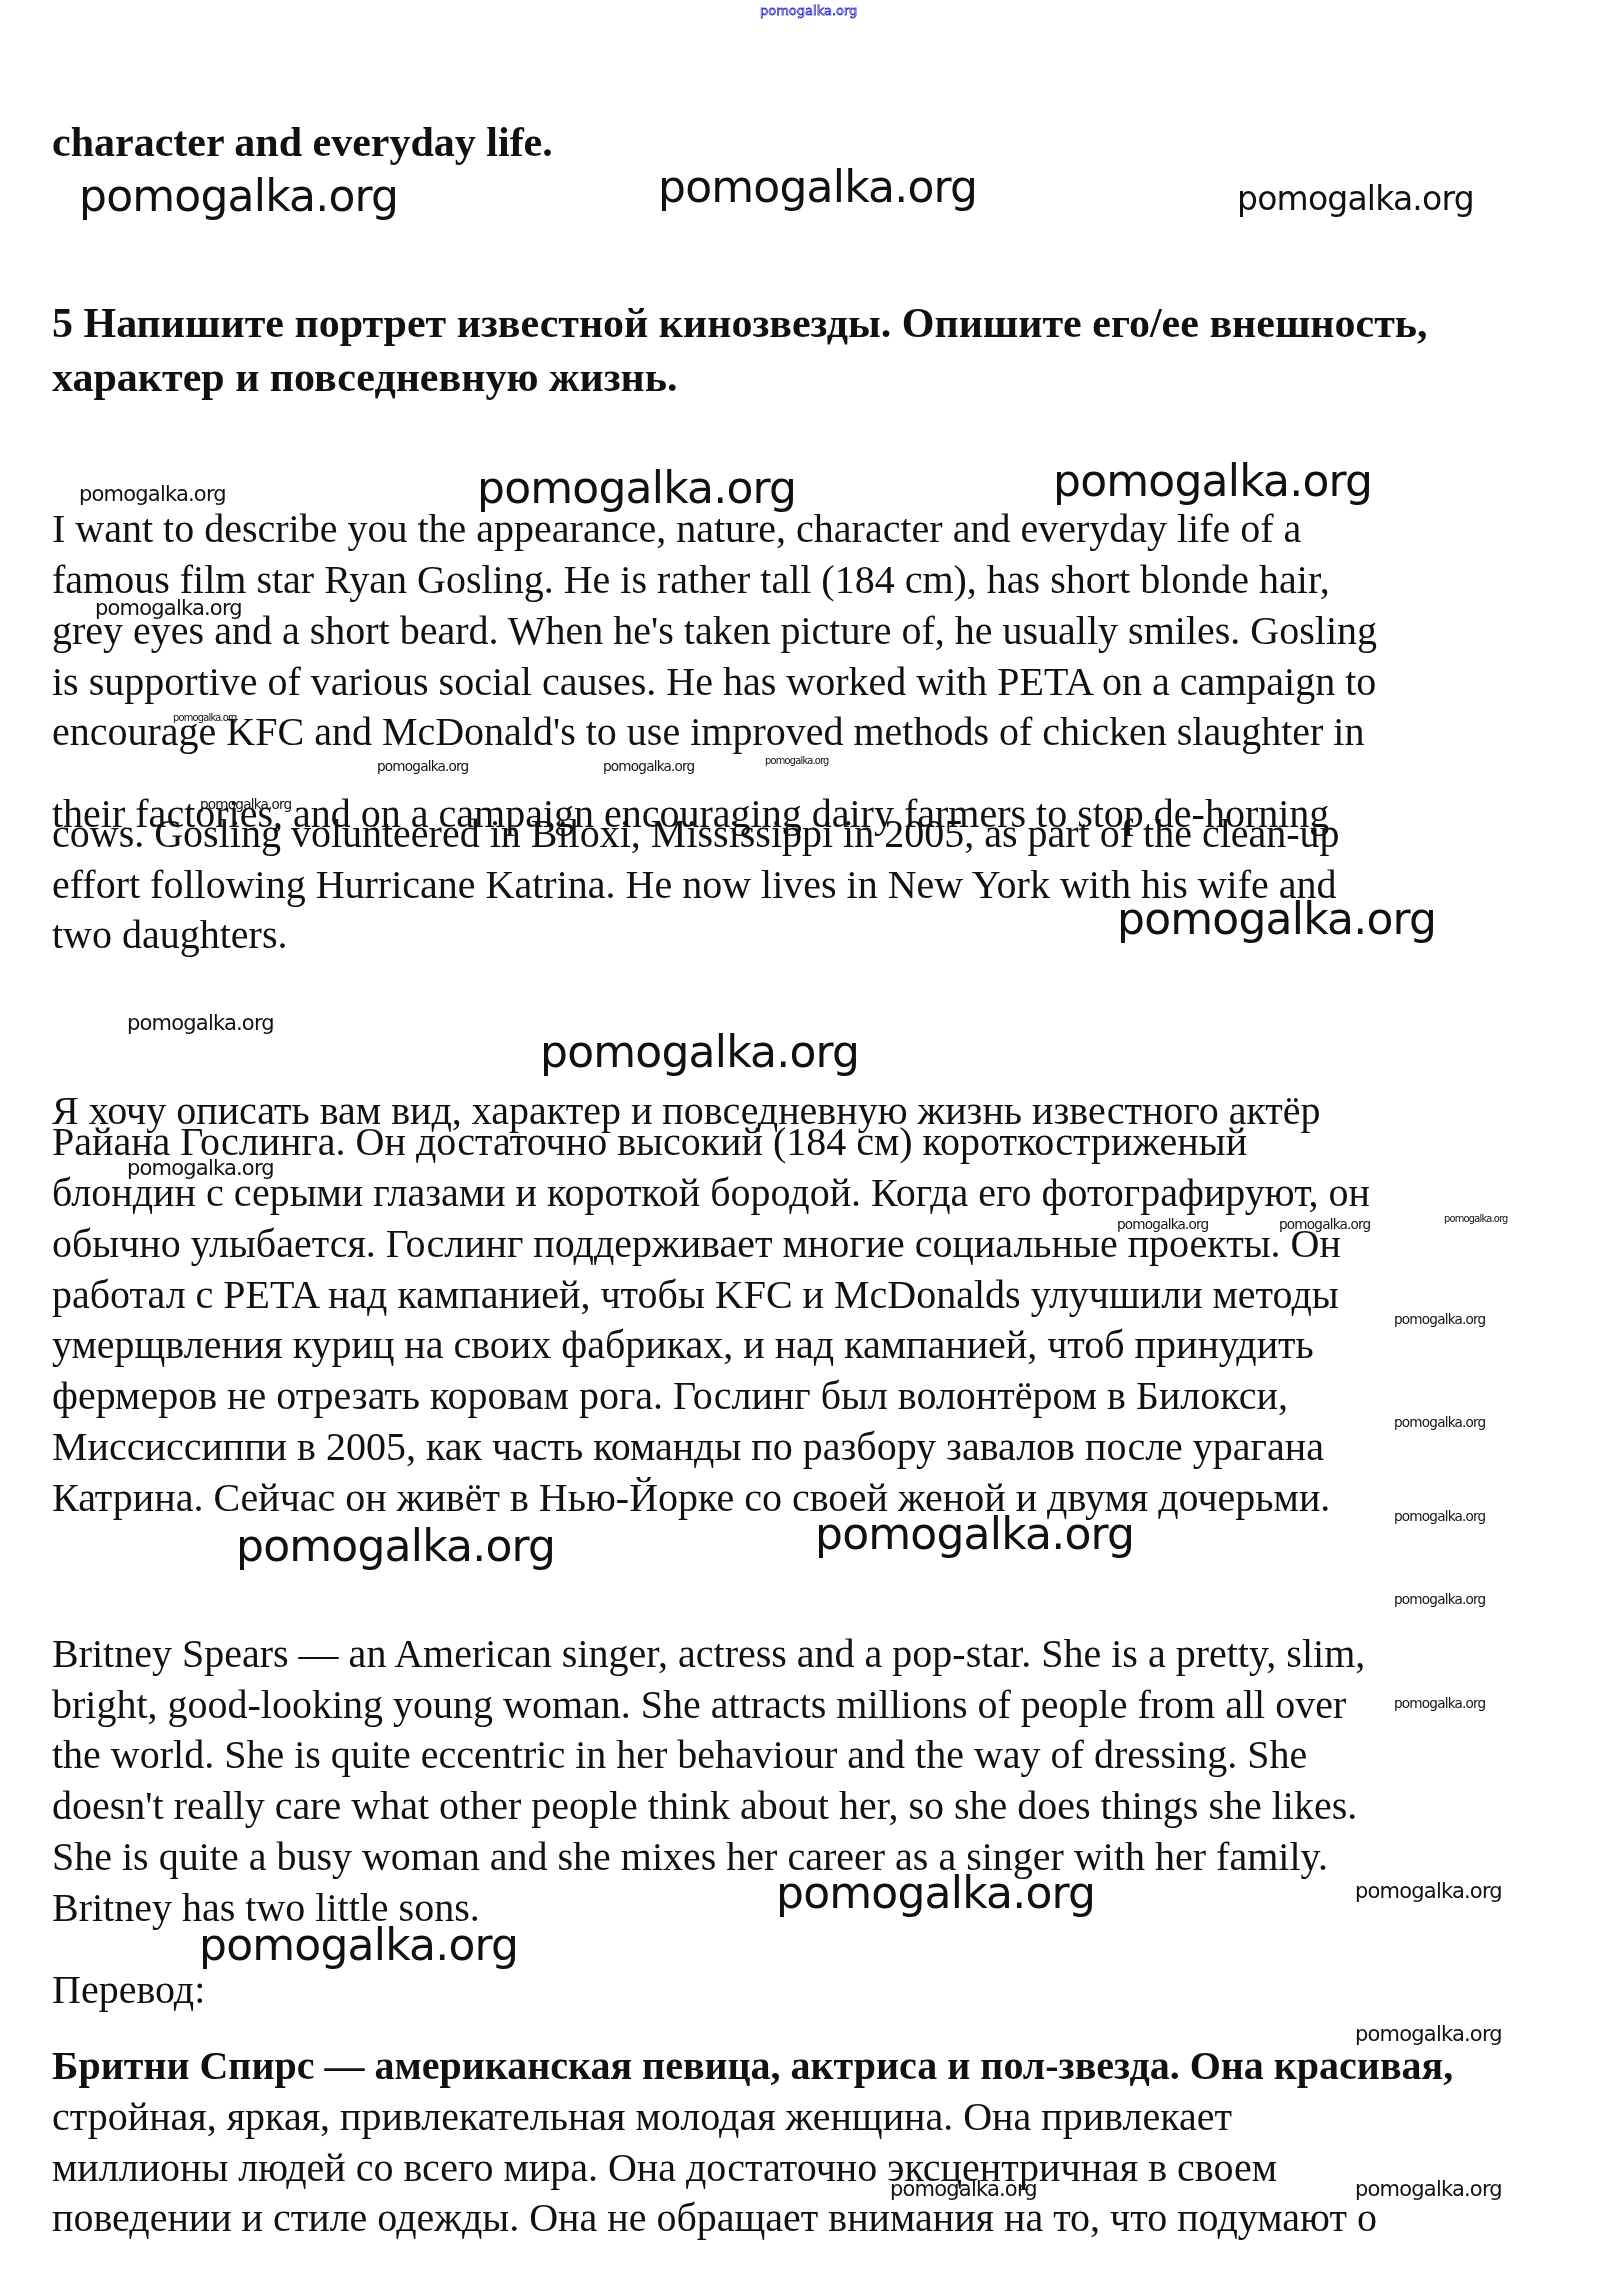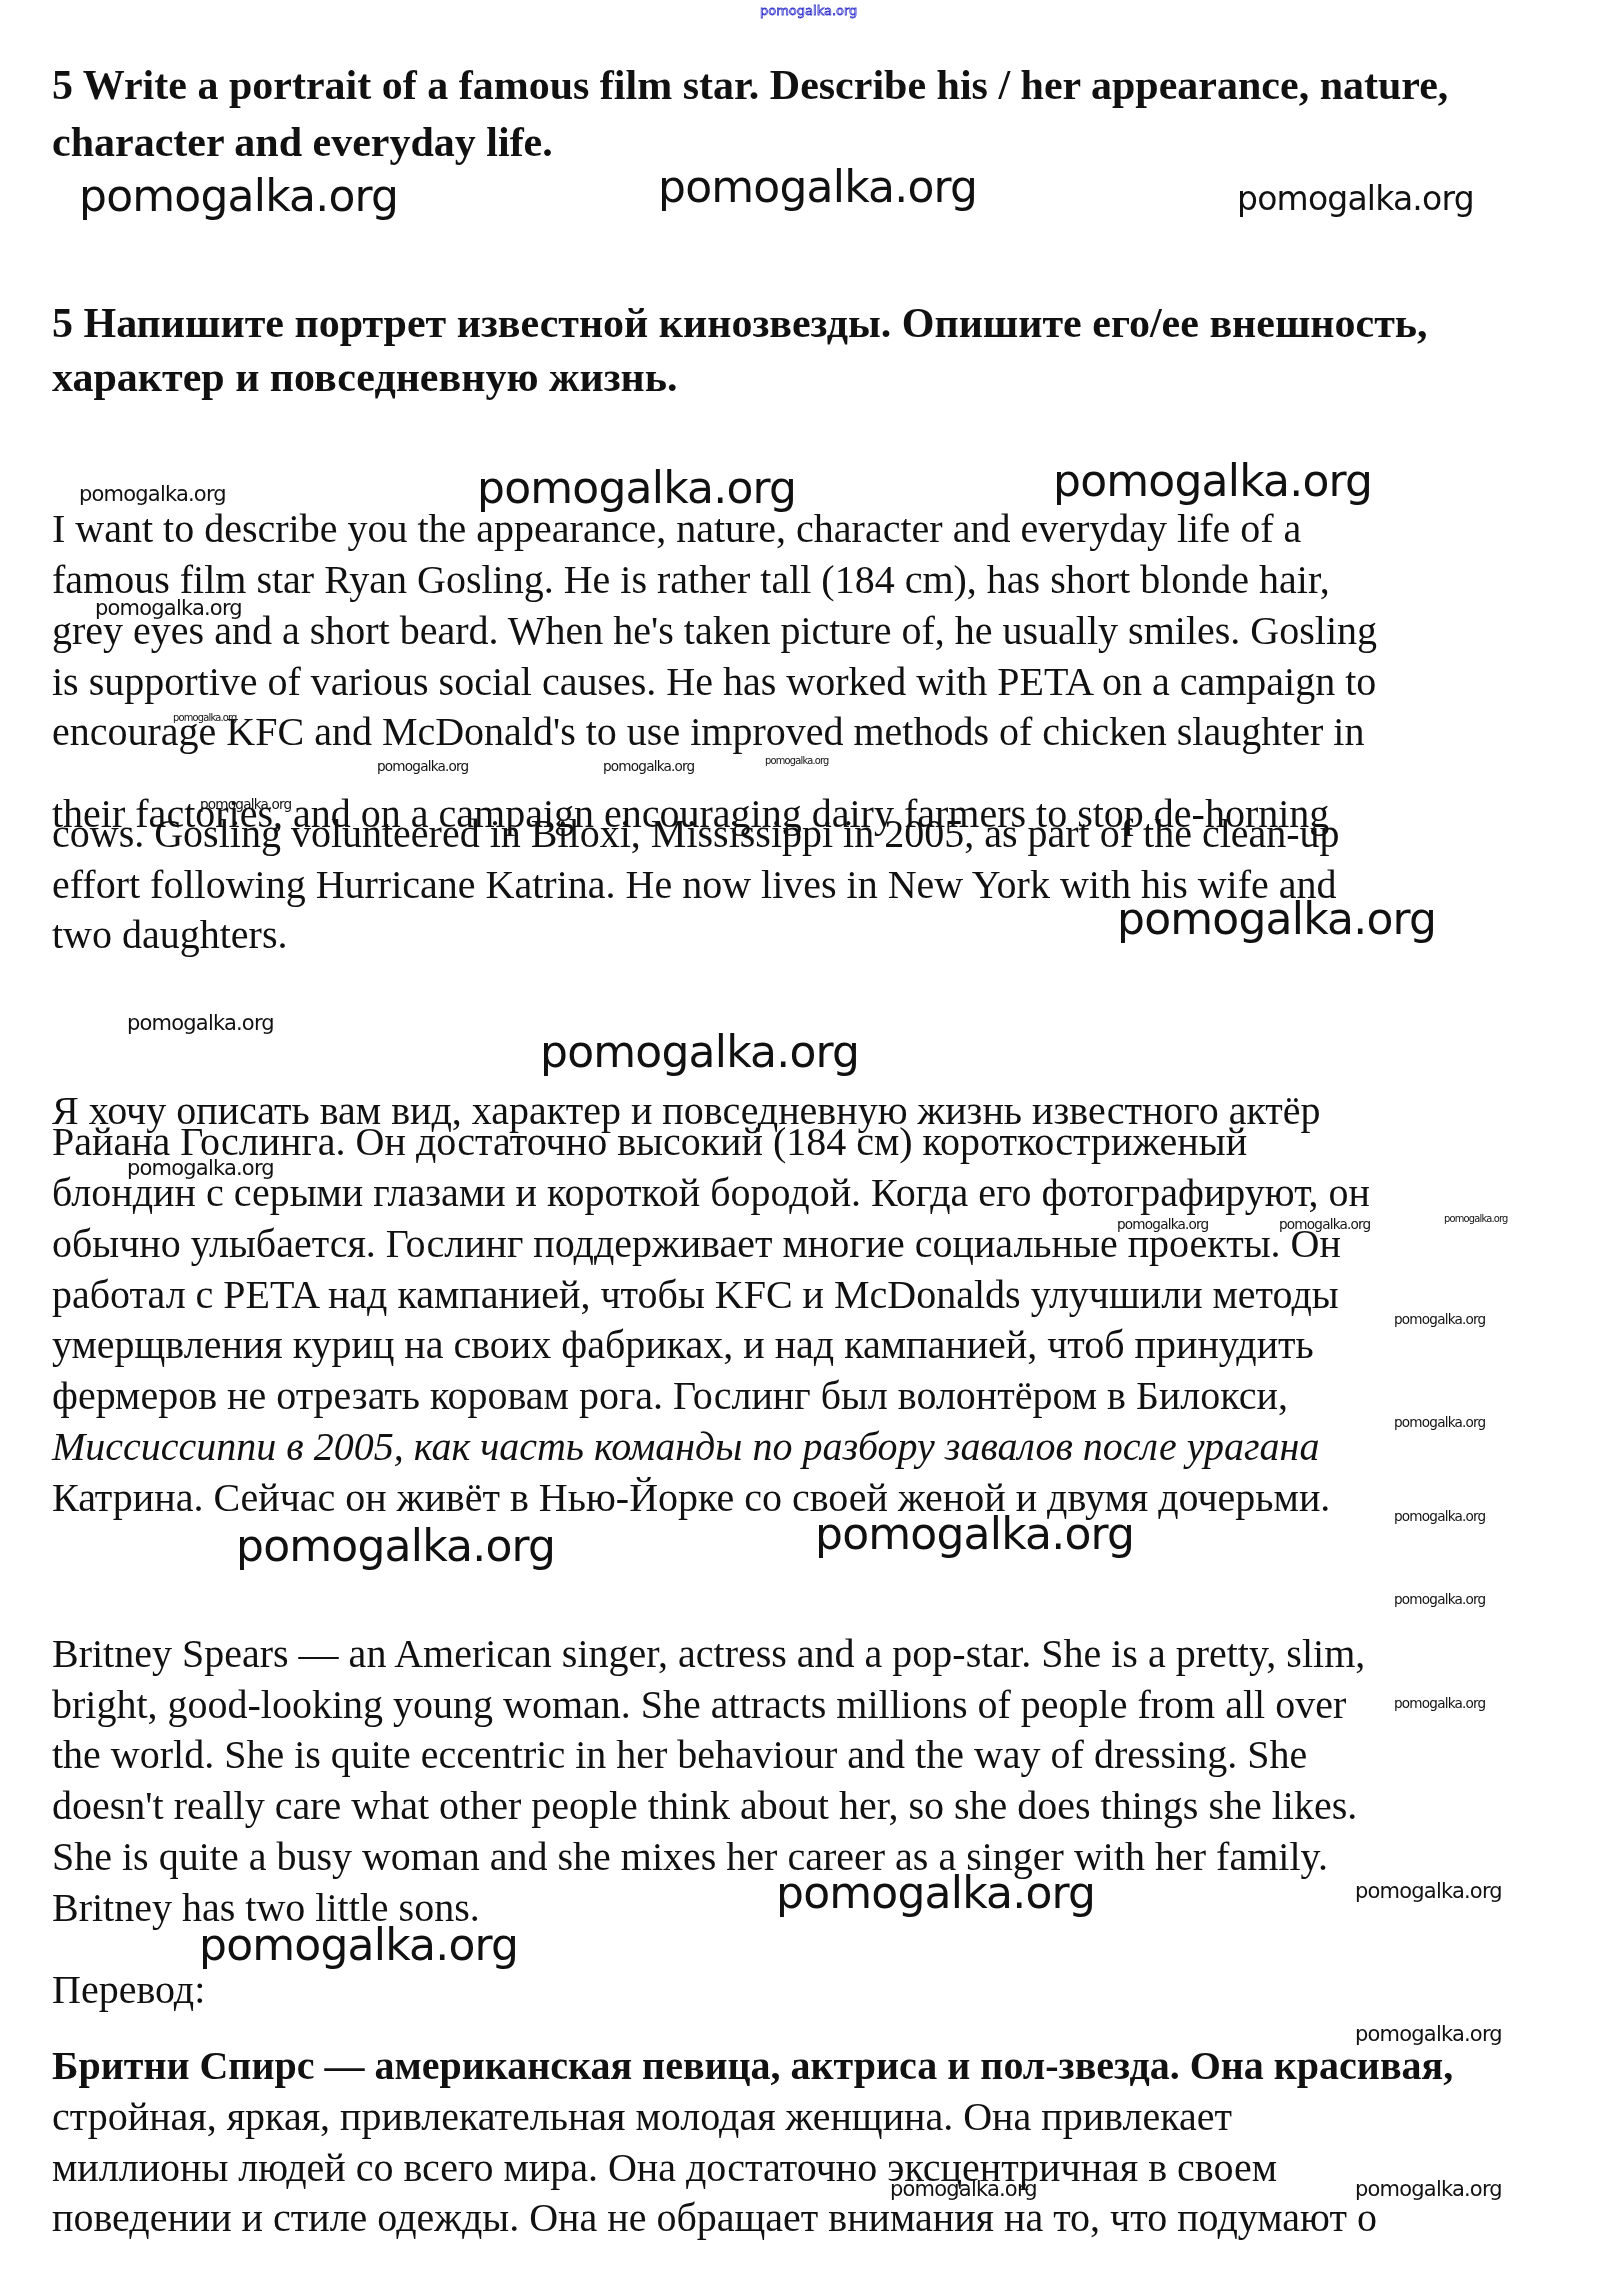--- a/index.html
+++ b/index.html
@@ -29,21 +29,20 @@
     color: transparent; -webkit-text-stroke: 0.8px #3a3ad0;
   }
 </style>
 </head>
 <body>
 
 <div class="page">
 
   <div class="wm-top">pomogalka.org</div>
 
-  <div class="line title" style="top:61px;">5 Write a portrait of a famous film star. Describe his / her appearance, nature,</div>
   <div class="line title" style="top:118px;">character and everyday life.</div>
 
   <div class="wm wm-xl" style="left:79px; top:170px;">pomogalka.org</div>
   <div class="wm wm-xl" style="left:658px; top:161px;">pomogalka.org</div>
   <div class="wm wm-l" style="left:1237px; top:179px;">pomogalka.org</div>
 
   <div class="line title" style="top:299px;">5 Напишите портрет известной кинозвезды. Опишите его/ее внешность,</div>
   <div class="line title" style="top:353px;">характер и повседневную жизнь.</div>
 
   <div class="wm wm-m" style="left:79px; top:482px;">pomogalka.org</div>
@@ -73,21 +72,21 @@
   <div class="wm wm-xl" style="left:540px; top:1026px;">pomogalka.org</div>
 
   <div>
     <div class="line" style="top:1067px;margin-top:21px;">Я хочу описать вам вид, характер и повседневную жизнь известного актёр</div>
     <div class="line" style="top:1119px;">Райана Гослинга. Он достаточно высокий (184 см) короткостриженый</div>
     <div class="line" style="top:1170px;">блондин с серыми глазами и короткой бородой. Когда его фотографируют, он</div>
     <div class="line" style="top:1221px;">обычно улыбается. Гослинг поддерживает многие социальные проекты. Он</div>
     <div class="line" style="top:1272px;">работал с PETA над кампанией, чтобы KFC и McDonalds улучшили методы</div>
     <div class="line" style="top:1322px;">умерщвления куриц на своих фабриках, и над кампанией, чтоб принудить</div>
     <div class="line" style="top:1373px;">фермеров не отрезать коровам рога. Гослинг был волонтёром в Билокси,</div>
-    <div class="line" style="top:1424px;font-style:italic;">Миссиссиппи в 2005, как часть команды по разбору завалов после урагана</div>
+    <div class="line" style="top:1424px;">Миссиссиппи в 2005, как часть команды по разбору завалов после урагана</div>
     <div class="line" style="top:1475px;">Катрина. Сейчас он живёт в Нью-Йорке со своей женой и двумя дочерьми.</div>
   </div>
   <div class="wm wm-m" style="left:127px; top:1156px;">pomogalka.org</div>
   <div class="wm wm-s" style="left:1117px; top:1216px;">pomogalka.org</div>
   <div class="wm wm-s" style="left:1279px; top:1216px;">pomogalka.org</div>
   <div class="wm wm-xs" style="left:1444px; top:1213px;">pomogalka.org</div>
   <div class="wm wm-s" style="left:1394px; top:1311px;">pomogalka.org</div>
   <div class="wm wm-s" style="left:1394px; top:1414px;">pomogalka.org</div>
   <div class="wm wm-s" style="left:1394px; top:1508px;">pomogalka.org</div>
   <div class="wm wm-xl" style="left:236px; top:1520px;">pomogalka.org</div>

